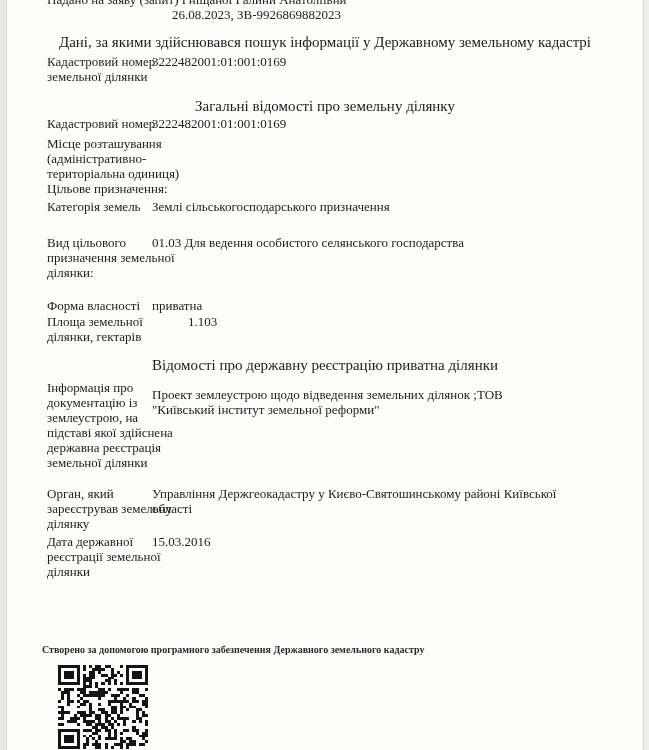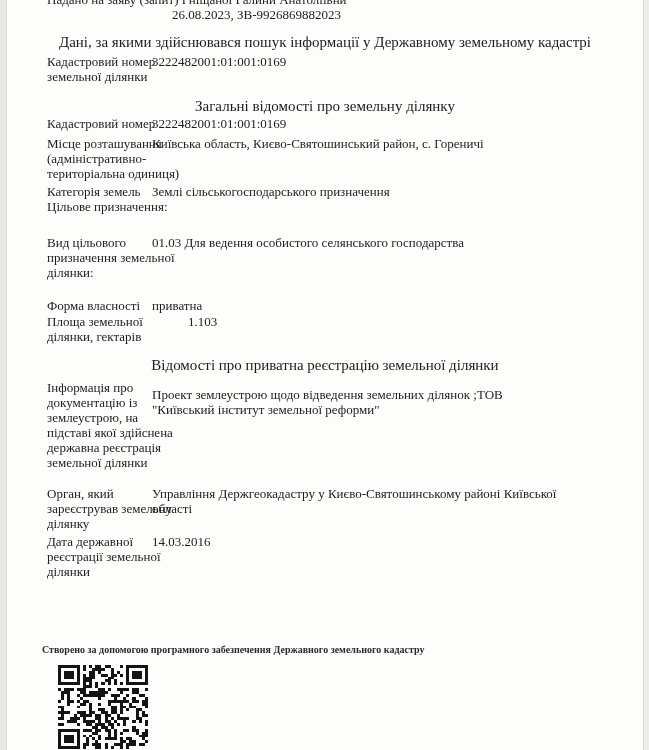--- a/index.html
+++ b/index.html
@@ -61,52 +61,51 @@
 
     <div class="row r-cad">
       <div class="lbl">Кадастровий номер</div>
       <div class="val">3222482001:01:001:0169</div>
     </div>
 
     <div class="row r-place">
       <div class="lbl">Місце розташування
 (адміністративно-
 територіальна одиниця)</div>
-      <div class="val">Київська область, Києво-Святошинський район, с. Гореничі</div>
+    </div>
+
+    <div class="row r-purpose-head">
+      <div class="lbl" style="width:auto">Цільове призначення:</div>
+      <div class="val"></div>
     </div>
 
     <div class="row r-category">
       <div class="lbl">Категорія земель</div>
       <div class="val">Землі сільськогосподарського призначення</div>
-    </div>
-
-    <div class="row r-purpose-head">
-      <div class="lbl" style="width:auto">Цільове призначення:</div>
-      <div class="val"></div>
     </div>
 
     <div class="row r-usetype">
       <div class="lbl">Вид цільового
 призначення земельної
 ділянки:</div>
       <div class="val">01.03 Для ведення особистого селянського господарства</div>
     </div>
 
     <div class="row r-ownership">
       <div class="lbl">Форма власності</div>
       <div class="val">приватна</div>
     </div>
 
     <div class="row r-area">
       <div class="lbl">Площа земельної
 ділянки, гектарів</div>
       <div class="val">1.103</div>
     </div>
 
-    <h2 class="sec-title t3">Відомості про приватна реєстрацію земельної ділянки</h2>
+    <h2 class="sec-title t3">Відомості про державну реєстрацію приватна ділянки</h2>
 
     <div class="row r-docs">
       <div class="lbl">Інформація про
 документацію із
 землеустрою, на
 підставі якої здійснена
 державна реєстрація
 земельної ділянки</div>
       <div class="val">Проект землеустрою щодо відведення земельних ділянок ;ТОВ
 "Київський інститут земельної реформи"</div>
@@ -117,21 +116,21 @@
 зареєстрував земельну
 ділянку</div>
       <div class="val">Управління Держгеокадастру у Києво-Святошинському районі Київської
 області</div>
     </div>
 
     <div class="row r-regdate">
       <div class="lbl">Дата державної
 реєстрації земельної
 ділянки</div>
-      <div class="val">14.03.2016</div>
+      <div class="val">15.03.2016</div>
     </div>
 
   </div>
 
   <div class="footer-note">Створено за допомогою програмного забезпечення Державного земельного кадастру</div>
 
   <svg class="qr" viewBox="0 0 29 29" preserveAspectRatio="none" shape-rendering="crispEdges">
       <g fill="#141414">
         <rect x="0" y="0" width="1" height="1"></rect>
         <rect x="1" y="0" width="1" height="1"></rect>

